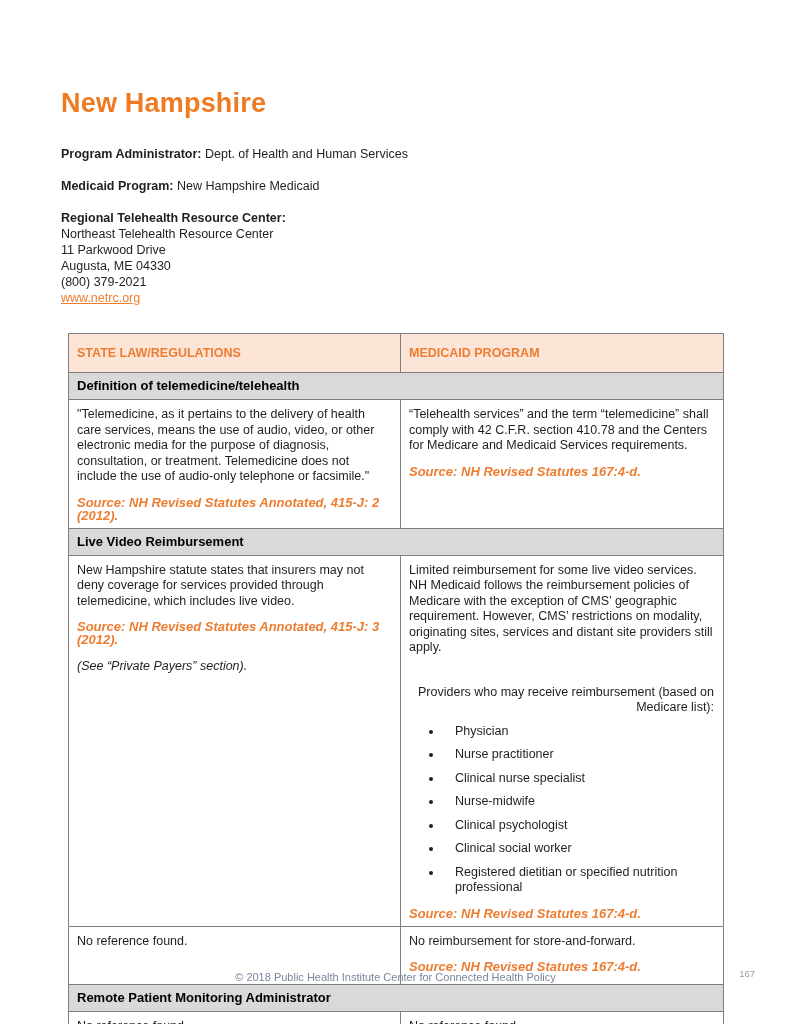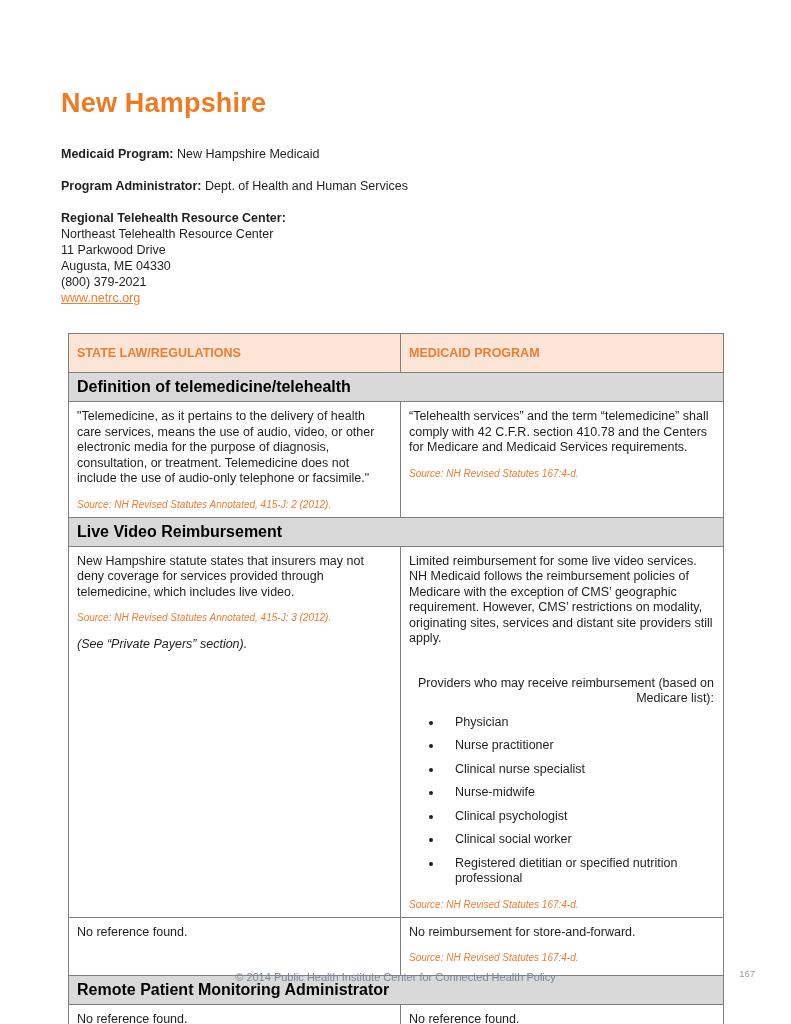--- a/index.html
+++ b/index.html
@@ -49,37 +49,37 @@
     background: #FCE4D6;
     color: #ED7D31;
     font-size: 12.5px;
     font-weight: bold;
     padding: 12px 8px;
     height: 27px;
   }
   tr.section-row td {
     background: #D9D9D9;
     color: #000;
-    font-size: 16px;
+    font-size: 13px;
     font-weight: bold;
     padding: 5px 8px;
     height: 27px;
   }
   tr.content-row td {
     background: #ffffff;
     font-size: 12.5px;
     line-height: 15.5px;
     padding: 7px 9px 6px 8px;
   }
   tr.content-row td p { margin: 0; }
   .source {
     color: #ED7D31;
-    font-weight: normal;
+    font-weight: bold;
     font-style: italic;
-    font-size: 10px;
+    font-size: 13px;
     line-height: 13px;
     margin-top: 11px !important;
   }
   .note {
     font-style: italic;
     margin-top: 13px !important;
   }
   .gap-top { margin-top: 29px !important; text-align: right; }
   ul.providers {
     list-style: disc;
@@ -113,23 +113,23 @@
     color: #9b9b9b;
   }
 </style>
 </head>
 <body>
 
 <div class="page">
 
   <h1 class="doc-title">New Hampshire</h1>
 
+  <p class="info-line"><span class="b">Program Administrator:</span> <span>Dept. of Health and Human Services</span></p>
+
   <p class="info-line"><span class="b">Medicaid Program:</span> <span>New Hampshire Medicaid</span></p>
-
-  <p class="info-line"><span class="b">Program Administrator:</span> <span>Dept. of Health and Human Services</span></p>
 
   <div class="rtrc">
     <div class="b">Regional Telehealth Resource Center:</div>
     <div>Northeast Telehealth Resource Center</div>
     <div>11 Parkwood Drive</div>
     <div>Augusta, ME 04330</div>
     <div>(800) 379-2021</div>
     <a class="link">www.netrc.org</a>
   </div>
 
@@ -207,14 +207,14 @@
     </tr>
 
     <tr class="section-row">
       <td colspan="2">Email/Phone/FAX</td>
     </tr>
   </tbody>
     </table>
 
 </div>
 
-<div class="footer-copy">© 2014 Public Health Institute Center for Connected Health Policy</div>
+<div class="footer-copy">© 2018 Public Health Institute Center for Connected Health Policy</div>
 <div class="footer-page">167</div>
 
 </body></html>

